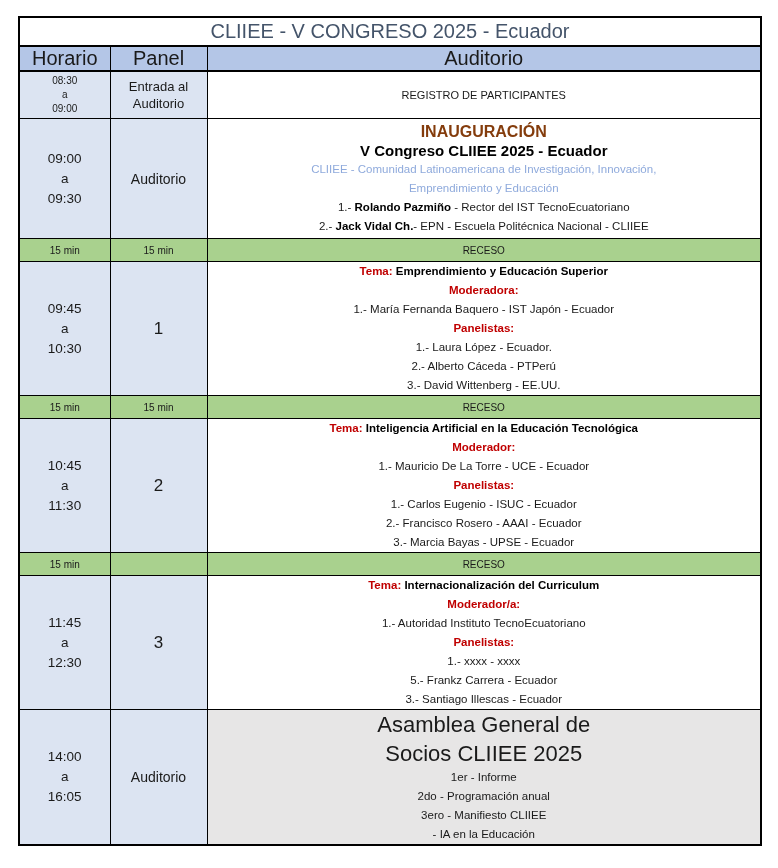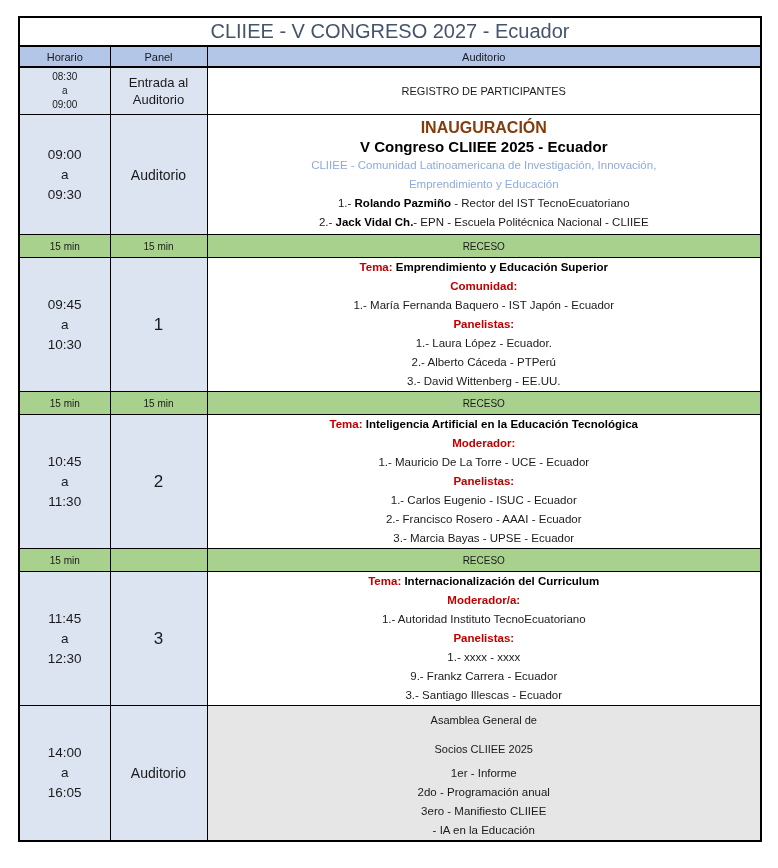--- a/index.html
+++ b/index.html
@@ -16,21 +16,21 @@
   body{font-family:"Liberation Sans",sans-serif;color:#1a1a1a;width:778px;}
   .sheet{padding:16px 18px 12px 18px;}
   table{border-collapse:collapse;width:742px;table-layout:fixed;border:2px solid #000;}
   col.c1{width:91px;}
   col.c2{width:97px;}
   col.c3{width:554px;}
   td{border:1px solid #000;text-align:center;vertical-align:middle;padding:0 2px;}
   
   .row-title td{height:27px;font-size:20px;color:var(--title_text);background:#fff;border-bottom:2px solid #000;}
   
-  .row-header td{height:19px;font-size:11px;background:var(--header_bg);border-bottom:2px solid #000;}
+  .row-header td{height:19px;font-size:20px;background:var(--header_bg);border-bottom:2px solid #000;}
   
   .lav{background:var(--time_bg);}
   
   .row-green td{height:22px;background:var(--receso_bg);font-size:10px;}
   
   .time{font-size:13.5px;line-height:20px;}
   .time-sm{font-size:10px;line-height:14px;}
   .panel-sm{font-size:13px;line-height:17px;}
   .panel-num{font-size:17px;}
   .panel-name{font-size:14px;}
@@ -41,37 +41,37 @@
   .row-asamblea td{height:130px;}
   
   .content{font-size:11.5px;line-height:19px;}
   .content-sm{font-size:11px;}
   .brown{color:var(--inauguracion_text);font-weight:bold;font-size:16px;}
   .big-bold{font-weight:bold;font-size:15px;color:#000;}
   .blue{color:var(--cliiee_text);}
   .red{color:var(--accent_red);font-weight:bold;}
   .bold{font-weight:bold;color:#000;}
   .graybg{background:var(--asamblea_bg);}
-  .asam-title{font-size:11px;line-height:29px;color:#1a1a1a;}
+  .asam-title{font-size:22px;line-height:29px;color:#1a1a1a;}
   .asam-items{font-size:11.5px;line-height:19px;}
 </style>
 </head>
 <body>
 
 <div class="sheet">
 <table>
   <colgroup>
         <col class="c1">
         <col class="c2">
         <col class="c3">
       </colgroup>
 
   <tbody>
         <tr class="row-title">
-    <td colspan="3">CLIIEE - V CONGRESO 2027 - Ecuador</td>
+    <td colspan="3">CLIIEE - V CONGRESO 2025 - Ecuador</td>
   </tr>
 
   <tr class="row-header">
     <td>Horario</td>
     <td>Panel</td>
     <td>Auditorio</td>
   </tr>
 
   <tr class="row-registro">
     <td class="lav time-sm">
@@ -113,21 +113,21 @@
 
   <tr class="row-panel">
     <td class="lav time">
       <div>09:45</div>
       <div>a</div>
       <div>10:30</div>
     </td>
     <td class="lav panel-num">1</td>
     <td class="content">
       <div><span class="red">Tema:</span><span class="bold"> Emprendimiento y Educación Superior</span></div>
-      <div class="red">Comunidad:</div>
+      <div class="red">Moderadora:</div>
       <div>1.- María Fernanda Baquero - IST Japón - Ecuador</div>
       <div class="red">Panelistas:</div>
       <div>1.- Laura López - Ecuador.</div>
       <div>2.- Alberto Cáceda - PTPerú</div>
       <div>3.- David Wittenberg - EE.UU.</div>
     </td>
   </tr>
 
   <tr class="row-green">
     <td>15 min</td>
@@ -165,21 +165,21 @@
       <div>a</div>
       <div>12:30</div>
     </td>
     <td class="lav panel-num">3</td>
     <td class="content">
       <div><span class="red">Tema:</span><span class="bold"> Internacionalización del Curriculum</span></div>
       <div class="red">Moderador/a:</div>
       <div>1.- Autoridad Instituto TecnoEcuatoriano</div>
       <div class="red">Panelistas:</div>
       <div>1.- xxxx - xxxx</div>
-      <div>9.- Frankz Carrera - Ecuador</div>
+      <div>5.- Frankz Carrera - Ecuador</div>
       <div>3.- Santiago Illescas - Ecuador</div>
     </td>
   </tr>
 
 
   <tr class="row-asamblea">
     <td class="lav time">
       <div>14:00</div>
       <div>a</div>
       <div>16:05</div>

